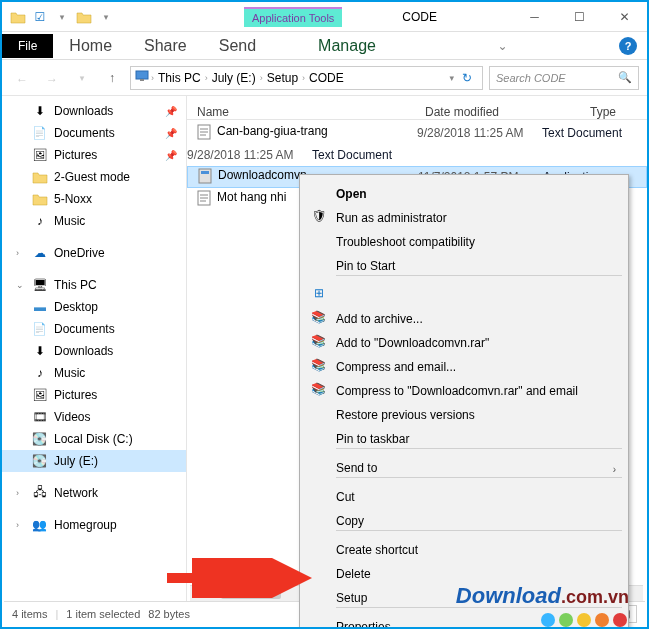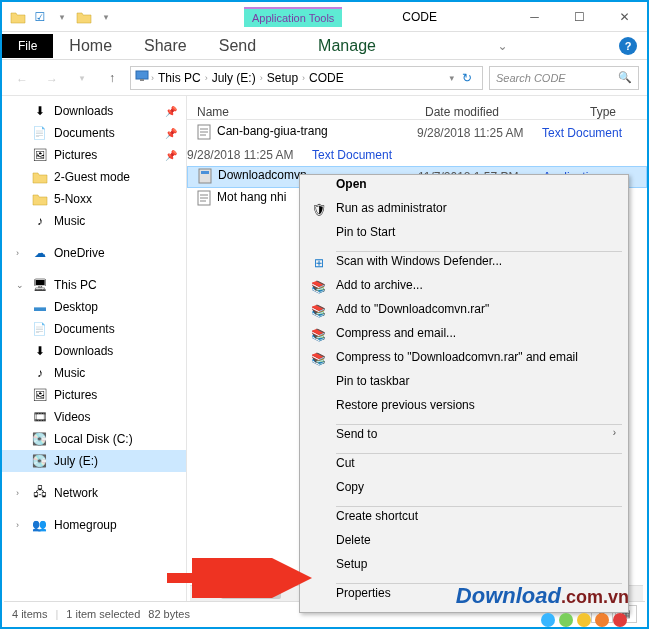--- a/index.html
+++ b/index.html
@@ -48,25 +48,25 @@
 .cols { display: flex; border-bottom: 1px solid #e5e5e5; height: 24px; align-items: flex-end; color: #444; font-size: 12px; }
 .col { padding: 0 8px; border-right: 1px solid transparent; }
 .col-name { flex: 0 0 230px; padding-left: 10px; }
 .col-date { flex: 0 0 125px; }
 .col-type { flex: 1; margin-left: 40px; }
 .rows { padding-top: 2px; }
 .row { display: flex; align-items: center; height: 22px; font-size: 12px; }
 .row.selected { background: #cce8ff; border: 1px solid #99d1ff; }
 .cell-name { flex: 0 0 230px; padding-left: 10px; display: flex; gap: 6px; }
 .cell-date { flex: 0 0 125px; color: #555; }
-.cell-type { flex: 1; color: #1d4ed8; }
+.cell-type { flex: 1; color: #0f172a; }
 
 
 .ctx { position: absolute; left: 297px; top: 172px; width: 330px; background: #f2f2f2; border: 1px solid #b0b0b0; box-shadow: 2px 2px 4px rgba(0,0,0,0.25); z-index: 10; padding: 2px; }
-.ctx-item { display: flex; align-items: flex-start; height: 24px; padding: 0 10px 0 34px; font-size: 12px; position: relative; }
+.ctx-item { display: flex; align-items: flex-end; height: 24px; padding: 0 10px 0 34px; font-size: 12px; position: relative; }
 .ctx-item.bold { font-weight: 600; }
 .ctx-sep { height: 1px; background: #d0d0d0; margin: 2px 4px 2px 34px; }
 .ctx-icon { position: absolute; left: 8px; width: 18px; height: 18px; display: flex; align-items: center; justify-content: center; }
 .ctx-arrow { margin-left: auto; color: #555; font-size: 10px; }
 
 
 .status { position: absolute; bottom: 2px; left: 2px; right: 2px; height: 24px; border-top: 1px solid #ddd; display: flex; align-items: center; padding: 0 8px; font-size: 11px; color: #555; background: #fff; gap: 8px; }
 .status-sep { color: #ccc; }
 .view-btns { margin-left: auto; display: flex; gap: 2px; }
 .view-btn { width: 22px; height: 18px; border: 1px solid #ccc; display: flex; align-items: center; justify-content: center; font-size: 10px; }
@@ -311,48 +311,50 @@
 
 <div class="ctx">
   <div class="ctx-item bold">
       <span>Open</span>
     </div>
   <div class="ctx-item">
       <span class="ctx-icon">🛡</span>
       <span>Run as administrator</span>
     </div>
   <div class="ctx-item">
+      <span>Troubleshoot compatibility</span>
+    </div>
+  <div class="ctx-item">
       <span>Pin to Start</span>
     </div>
   <div class="ctx-sep"></div>
   <div class="ctx-item">
       <span class="ctx-icon" style="color:#1979ca;">⊞</span>
-      <span>Scan with Windows Defender...</span>
     </div>
   <div class="ctx-item">
       <span class="ctx-icon">📚</span>
       <span>Add to archive...</span>
     </div>
   <div class="ctx-item">
       <span class="ctx-icon">📚</span>
       <span>Add to "Downloadcomvn.rar"</span>
     </div>
   <div class="ctx-item">
       <span class="ctx-icon">📚</span>
       <span>Compress and email...</span>
     </div>
   <div class="ctx-item">
       <span class="ctx-icon">📚</span>
       <span>Compress to "Downloadcomvn.rar" and email</span>
     </div>
   <div class="ctx-item">
+      <span>Restore previous versions</span>
+    </div>
+  <div class="ctx-item">
       <span>Pin to taskbar</span>
-    </div>
-  <div class="ctx-item">
-      <span>Restore previous versions</span>
     </div>
   <div class="ctx-sep"></div>
   <div class="ctx-item">
       <span>Send to</span>
       <span class="ctx-arrow">›</span>
     </div>
   <div class="ctx-sep"></div>
   <div class="ctx-item">
       <span>Cut</span>
     </div>

